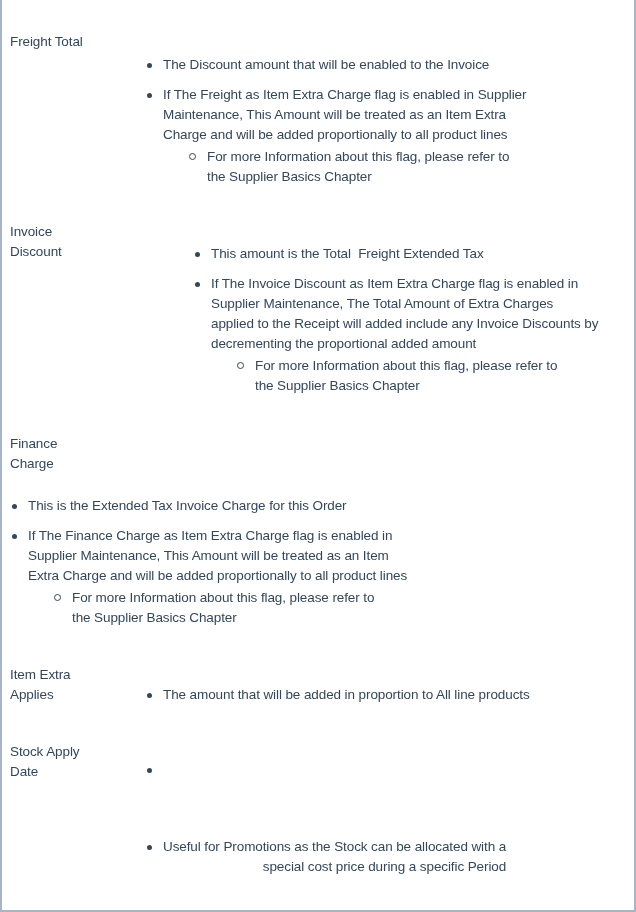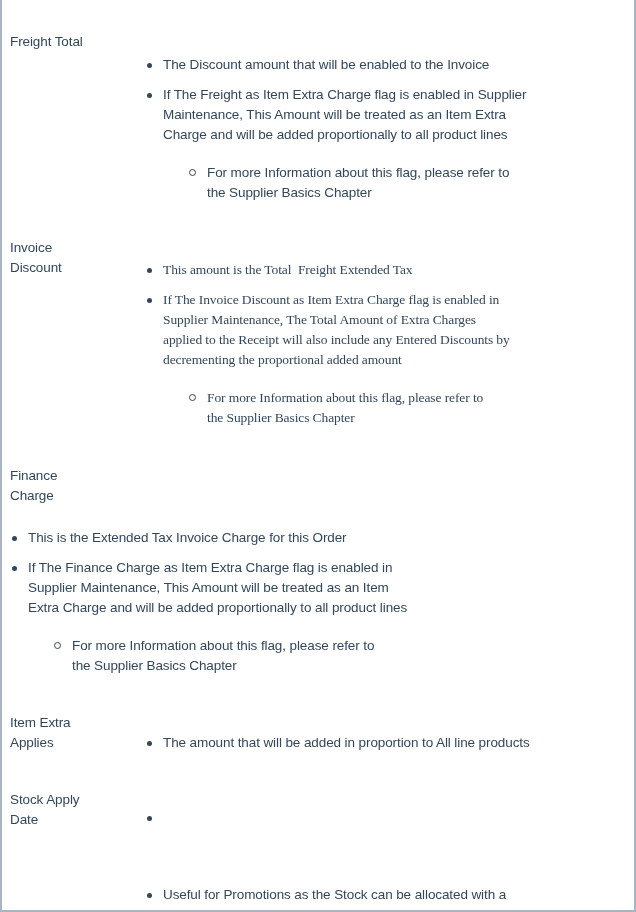--- a/index.html
+++ b/index.html
@@ -37,31 +37,31 @@
   .mk2::before{
     content:"";position:absolute;left:8px;top:6px;
     width:5px;height:5px;border-radius:50%;
     border:1.5px solid #33475b;background:transparent;
   }
   .lvl2{padding-left:44px;}
   .btxt{white-space:pre-wrap;max-width:462px;}
   
   .row-1{margin-top:32px;justify-content:space-between;}
   .row-1 .def ul{margin-top:23px;}
-  .row-2{margin-top:35px;}
-  .row-2 .def ul{margin-top:22px;font-family:Liberation Serif, serif;}
+  .row-2{margin-top:35px;gap:48px;}
+  .row-2 .def ul{margin-top:22px;}
   .row-3{margin-top:38px;flex-direction:column;}
   .row-3 .def ul{margin-top:22px;}
   .row-4{margin-top:37px;}
   .row-4 .def ul{margin-top:20px;text-align:right;}
   .row-5{margin-top:37px;}
   .row-5 .def ul{margin-top:18px;}
   .gap10{margin-top:10px;}
-  .gap18{margin-top:18px;}
-  .gap57{margin-top:57px;}
+  .gap18{margin-top:2px;}
+  .gap57{margin-top:57px;text-align:right;}
 </style>
 </head>
 <body>
 
 <div class="page">
 
   <div class="row row-1">
     <div class="term">Freight Total</div>
     <div class="def">
       <ul class="blist">
@@ -90,21 +90,21 @@
     <div class="def">
       <ul class="blist">
         <li>
           <span class="mk mk1"></span>
           <span class="btxt">This amount is the Total  Freight Extended Tax</span>
         </li>
         <li class="gap10">
           <span class="mk mk1"></span>
           <span class="btxt">If The Invoice Discount as Item Extra Charge flag is enabled in
 Supplier Maintenance, The Total Amount of Extra Charges
-applied to the Receipt will also include any Entered Discounts by
+applied to the Receipt will added include any Invoice Discounts by
 decrementing the proportional added amount</span>
         </li>
         <li class="lvl2 gap18">
           <span class="mk mk2"></span>
           <span class="btxt">For more Information about this flag, please refer to
 the Supplier Basics Chapter</span>
         </li>
       </ul>
     </div>
   </div>

